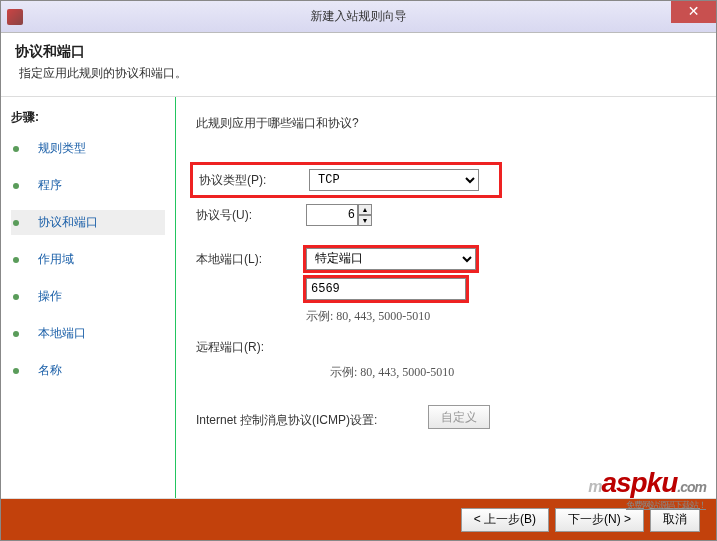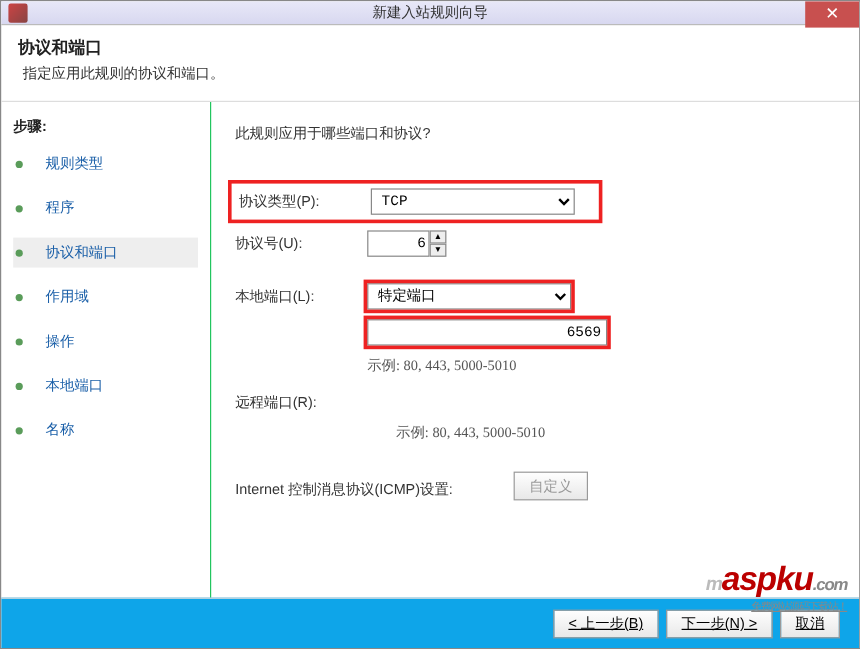--- a/index.html
+++ b/index.html
@@ -1,18 +1,18 @@
 <!DOCTYPE html>
 <html><head>
 <meta charset="utf-8">
 <style>
 * { box-sizing: border-box; margin: 0; padding: 0; }
 body { font-family: "Microsoft YaHei", SimSun, sans-serif; font-size: 12px; background: #fff; }
 .window { width: 717px; height: 541px; border: 1px solid #888; background: #fff; position: relative; overflow: hidden; }
-.titlebar { height: 20px; background: linear-gradient(#e8e8f8, #d8d8f0); display: flex; align-items: center; position: relative; border-bottom: 1px solid #bbb; }
+.titlebar { height: 32px; background: linear-gradient(#e8e8f8, #d8d8f0); display: flex; align-items: center; position: relative; border-bottom: 1px solid #bbb; }
 .titlebar .icon { width: 16px; height: 16px; margin-left: 6px; background: linear-gradient(135deg,#c44,#844); border-radius: 2px; }
 .titlebar .title { position: absolute; left: 50%; transform: translateX(-50%); color: #333; font-size: 12px; }
 .titlebar .close { position: absolute; right: 0; top: 0; width: 45px; height: 22px; background: #c8504f; color: #fff; text-align: center; line-height: 20px; font-size: 14px; cursor: pointer; }
 .header { padding: 10px 14px 14px 14px; border-bottom: 1px solid #ddd; }
 .header .htitle { font-weight: bold; font-size: 14px; color: #222; margin-bottom: 4px; }
 .header .hdesc { font-size: 12px; color: #333; padding-left: 4px; }
 .body { display: flex; height: calc(100% - 28px - 64px); }
 .sidebar { width: 175px; padding: 12px 10px; border-right: 1px solid #22c55e; }
 .sidebar .steps-label { font-weight: bold; font-size: 12px; margin-bottom: 10px; color: #222; }
 .step { display: flex; align-items: center; gap: 19px; padding: 4px 2px; margin-bottom: 12px; cursor: pointer; }
@@ -30,25 +30,25 @@
 .spin input { width: 52px; text-align: right; padding-right: 2px; }
 .spin .btns { display: flex; flex-direction: column; }
 .spin .btns div { width: 14px; height: 11px; border: 1px solid #888; background: #eee; font-size: 7px; text-align: center; line-height: 9px; cursor: pointer; }
 .hint { color: #555; margin-left: 110px; margin-bottom: 14px; font-size: 12px; font-family: SimSun, serif; }
 .hl { outline: 3px solid #e22; outline-offset: 0; }
 .hl-row { border: 3px solid #e22; padding: 4px 6px; margin-left: -6px; margin-bottom: 6px; }
 .icmp-row { display: flex; align-items: flex-end; gap: 12px; margin-top: 24px; }
 .icmp-row .lab2 { width: 220px; color: #333; line-height: 1.5; }
 .btn { height: 24px; padding: 0 12px; border: 1px solid #999; background: linear-gradient(#fefefe,#e8e8e8); cursor: pointer; font-family: inherit; font-size: 12px; }
 .btn[disabled] { color: #999; cursor: default; }
-.footer { position: absolute; bottom: 0; left: 0; right: 0; height: 42px; border-top: 1px solid #ddd; display: flex; justify-content: flex-end; align-items: center; gap: 6px; padding-right: 16px; background: #0ea5e9; text-decoration: underline; }
+.footer { position: absolute; bottom: 0; left: 0; right: 0; height: 42px; border-top: 1px solid #ddd; display: flex; justify-content: flex-end; align-items: center; gap: 6px; padding-right: 16px; background: #c2410c; }
 .watermark { position: absolute; right: 10px; bottom: 28px; font-style: italic; font-weight: bold; font-size: 28px; color: #b00; letter-spacing: -1px; pointer-events: none; }
 .watermark .m { color: #bbb; font-size: 16px; }
 .watermark .sub { display:block; font-size: 9px; color:#888; font-weight: normal; font-style: normal; text-align: right; text-decoration: underline; }
-.port-input { width: 200px; text-align: right; }
+.port-input { width: 160px; }
 .remote-hint-row { margin-left: 134px; margin-top: 4px; margin-bottom: 14px; color: #555; font-size: 12px; font-family: SimSun, serif; }
 </style>
 </head>
 <body>
 
 <div class="window">
 
   <div class="titlebar">
     <div class="icon"></div>
     <div class="title">新建入站规则向导</div>

